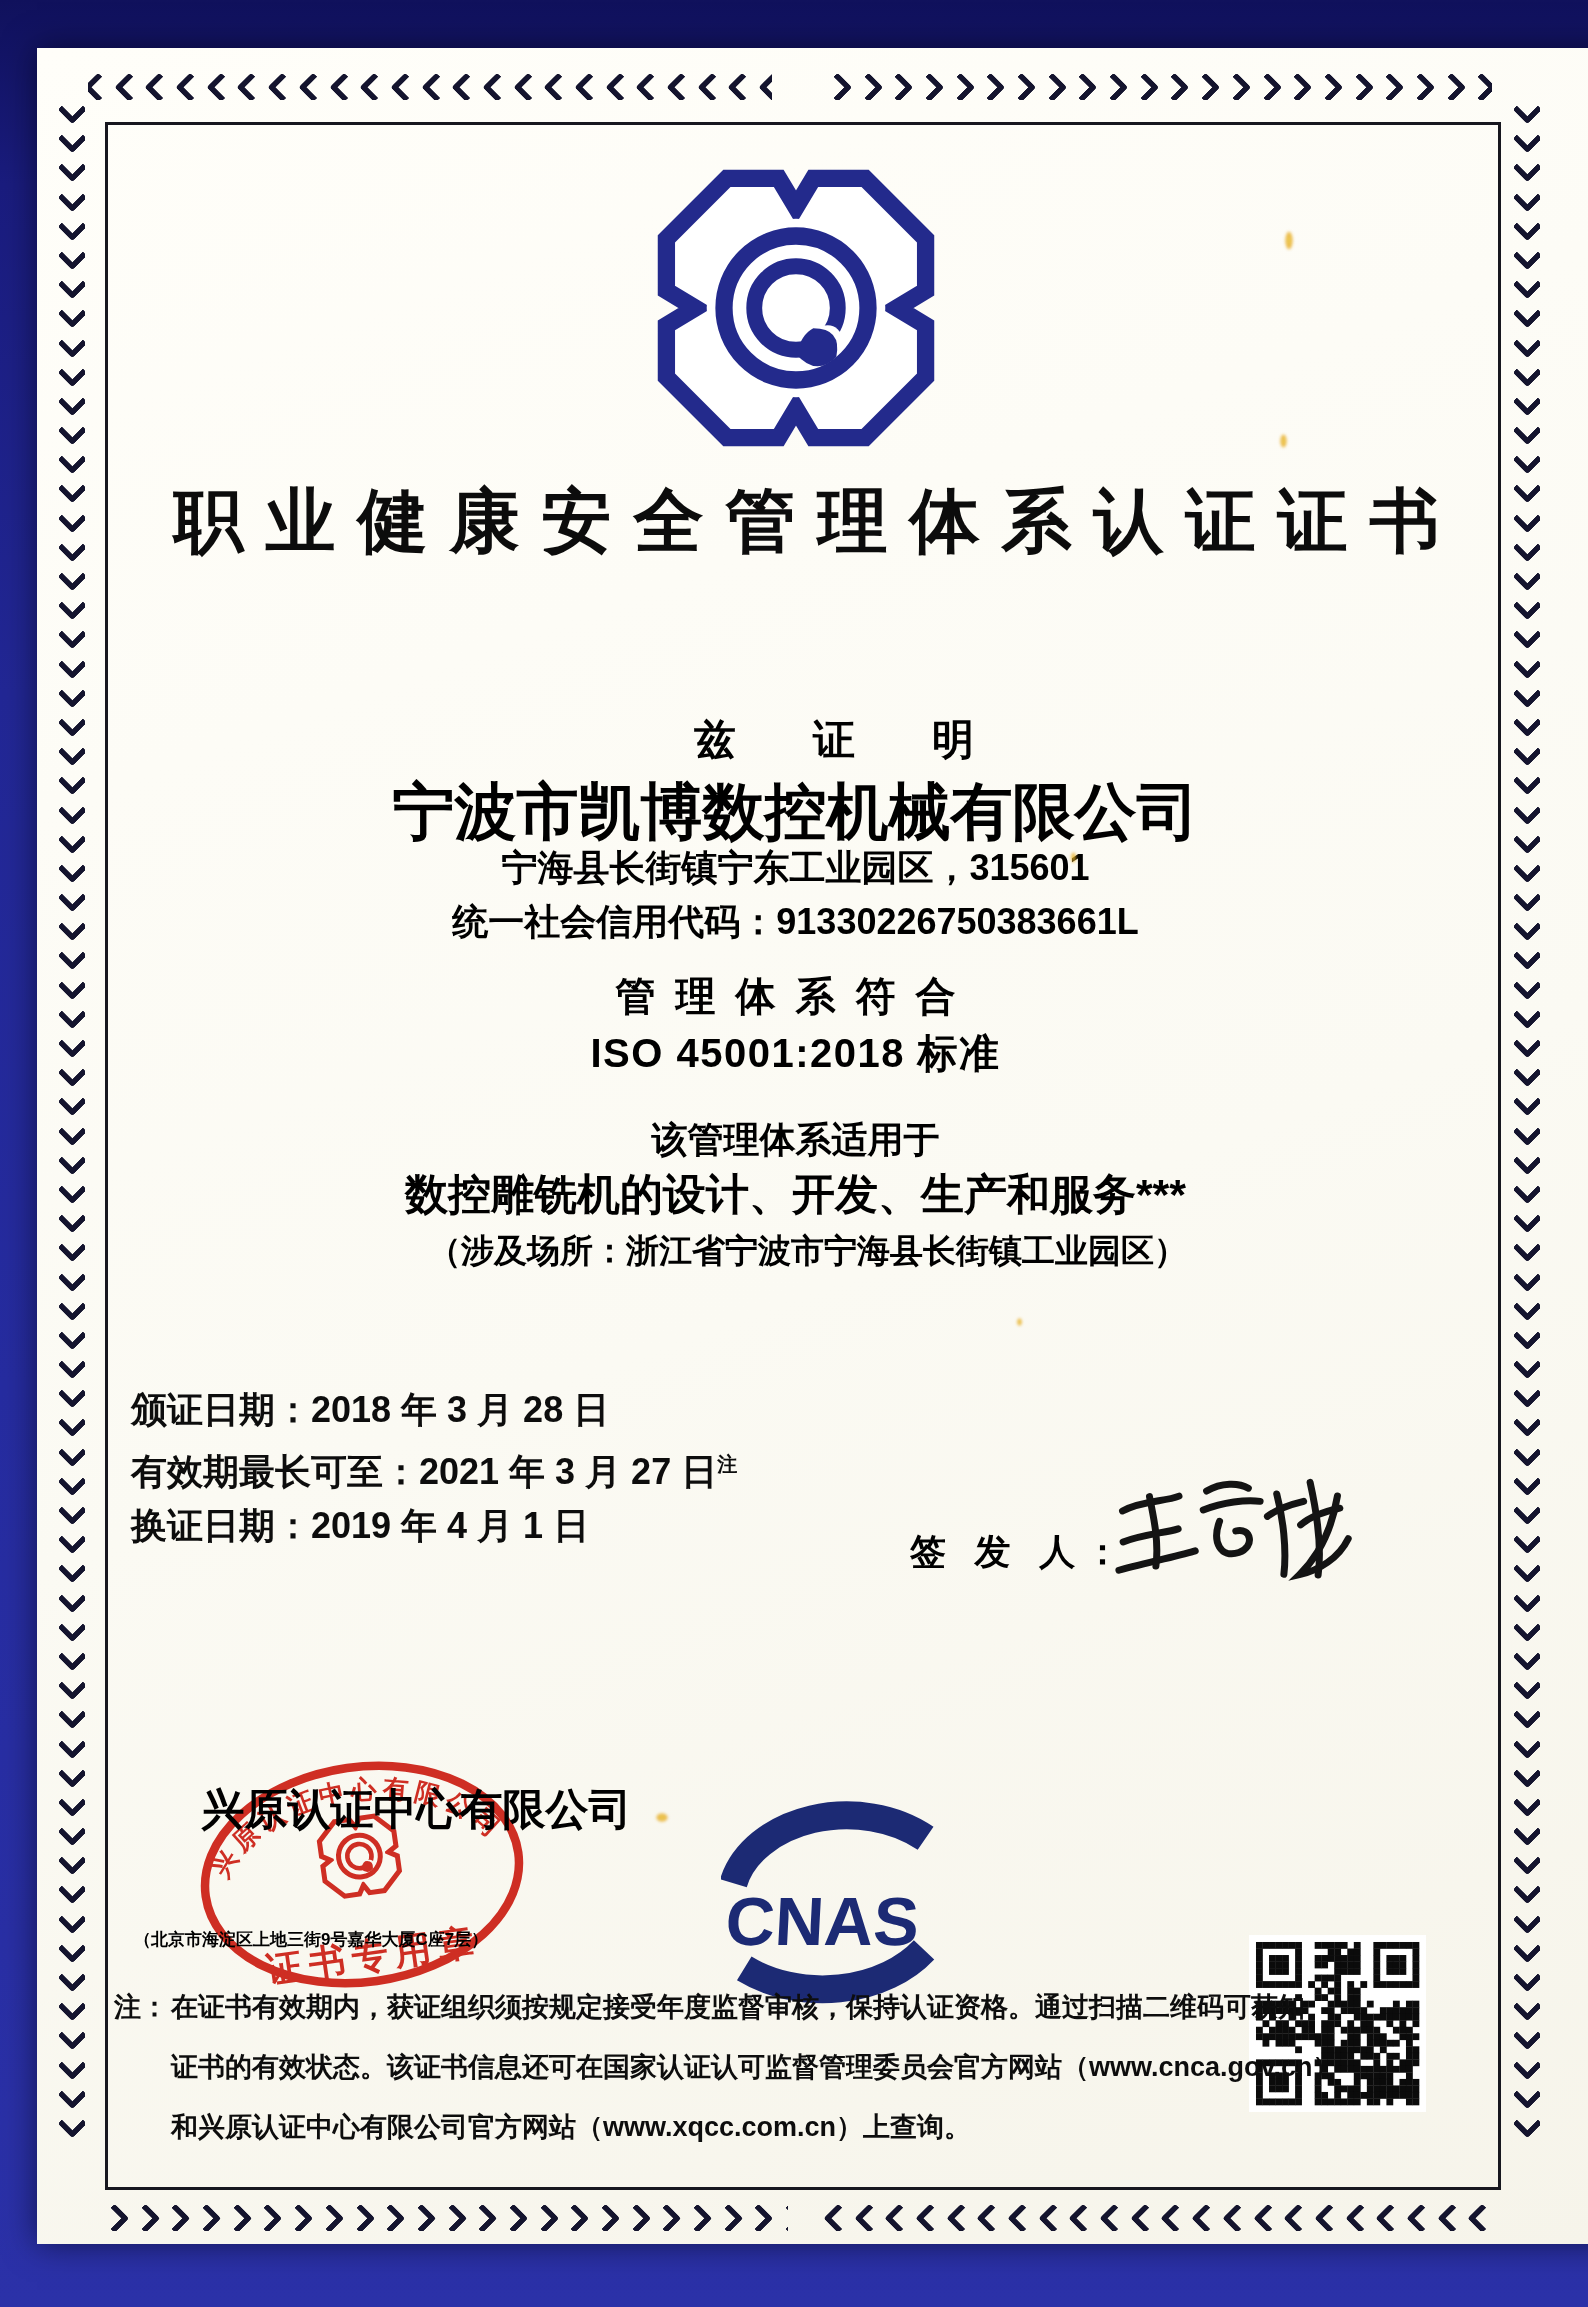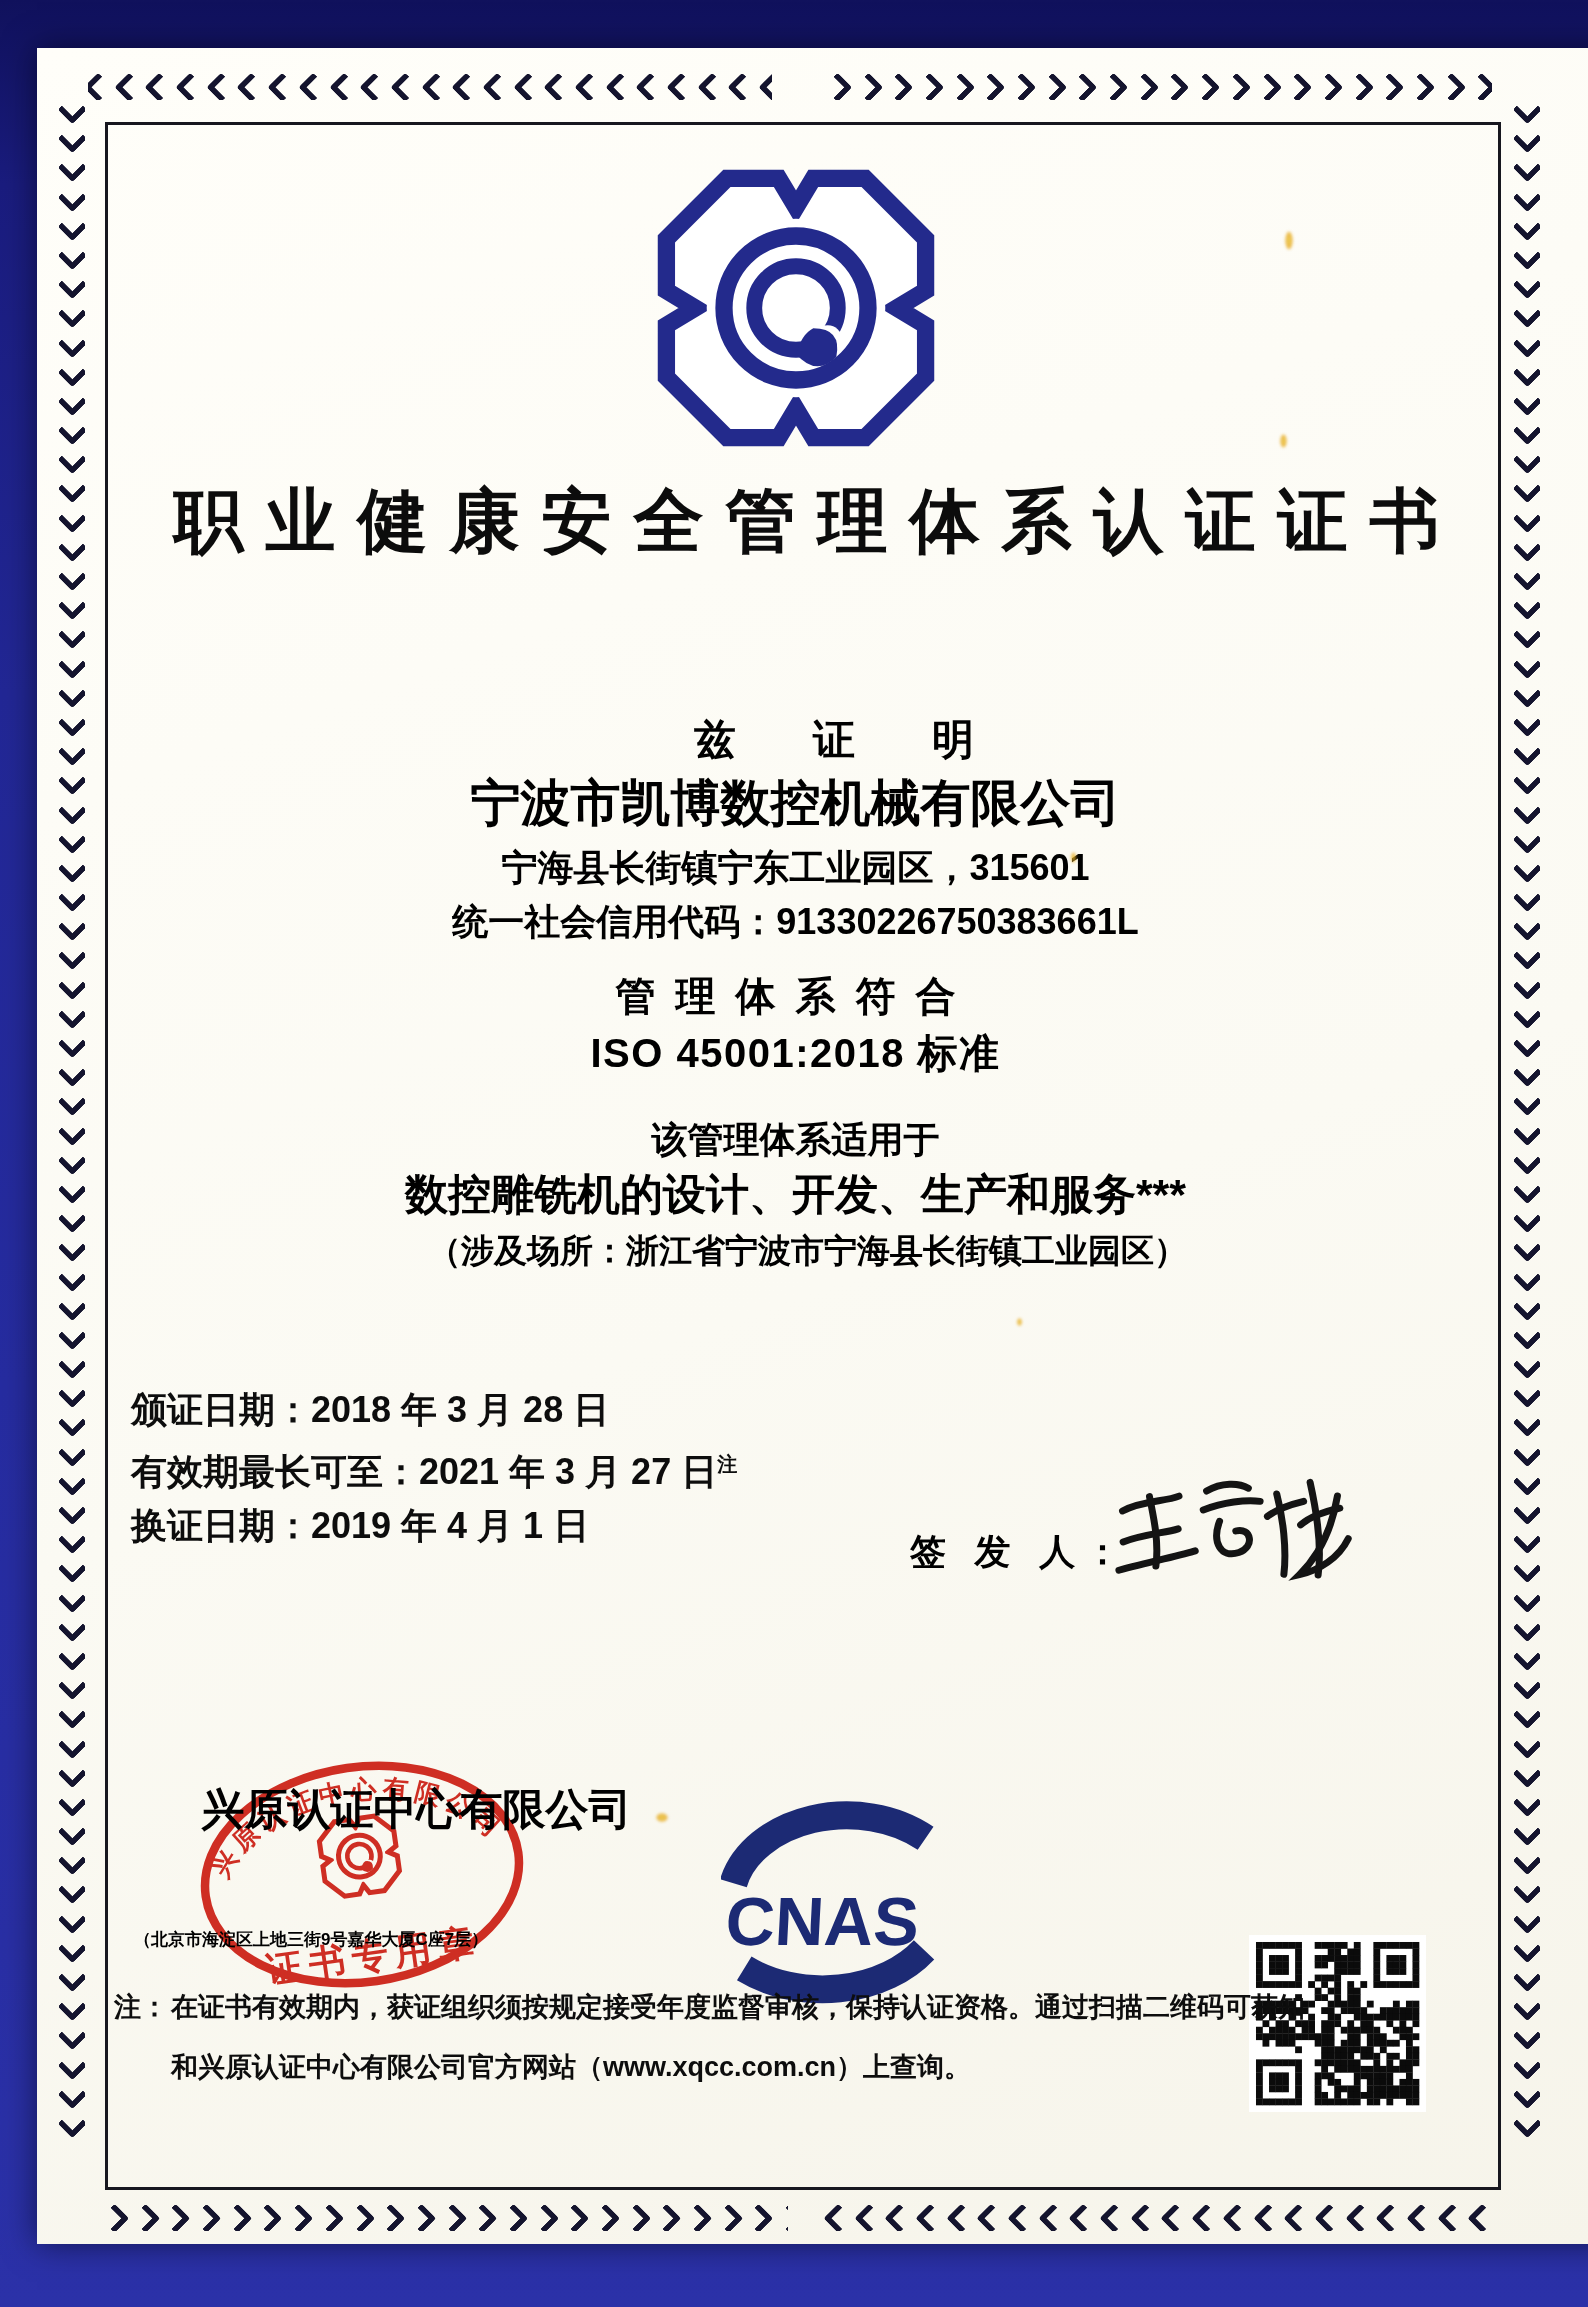--- a/index.html
+++ b/index.html
@@ -33,21 +33,21 @@
   #strip-left{left:22px;top:51px;height:2090px;}
   #strip-right{left:1477px;top:51px;height:2090px;}
 
   .abs{position:absolute;}
   .ctr{left:0;width:1517px;text-align:center;}
 
   .title{top:427px;font-size:70px;font-weight:900;letter-spacing:22px;padding-left:22px;color:#0c0c0c;}
   .regline{top:574px;right:129px;font-size:36px;font-weight:700;color:#0e0e0e;white-space:nowrap;}
   .regnum{display:inline-block;transform:scaleX(.84);transform-origin:right center;letter-spacing:0px;font-weight:900;}
   .certify{top:664px;font-size:42px;font-weight:900;letter-spacing:77px;padding-left:77px;}
-  .company{top:722px;font-size:50px;font-weight:900;}
+  .company{top:722px;font-size:62px;font-weight:900;}
   .addr{top:796px;font-size:36px;font-weight:700;}
   .code{top:850px;font-size:36px;font-weight:700;}
   .conform{top:921px;font-size:40px;font-weight:900;letter-spacing:20px;}
   .standard{top:978px;font-size:40px;font-weight:900;letter-spacing:1.5px;}
   .scopehead{top:1068px;font-size:36px;font-weight:700;}
   .scope{top:1118px;font-size:43px;font-weight:900;}
   .sites{top:1181px;font-size:33px;font-weight:700;padding-left:12px;}
   .dates{left:94px;top:1335px;font-size:36px;font-weight:700;line-height:54px;white-space:nowrap;color:#0d0d0d;}
   .dates sup{font-size:20px;vertical-align:super;}
   .signer{left:873px;top:1480px;font-size:36px;font-weight:700;letter-spacing:9.3px;white-space:nowrap;text-align:right;}
@@ -771,20 +771,21 @@
         <rect x="160.20000000000002" y="210.60000000000002" width="8.8" height="8.8" fill="#0b0b0b"></rect>
         <rect x="177" y="210.60000000000002" width="8.8" height="8.8" fill="#0b0b0b"></rect>
         <rect x="202.20000000000002" y="210.60000000000002" width="8.8" height="8.8" fill="#0b0b0b"></rect>
         <rect x="210.60000000000002" y="210.60000000000002" width="8.8" height="8.8" fill="#0b0b0b"></rect>
       </svg>
   </div>
 
   <div class="footnote">
     <span class="note-label">注：</span>
     <div>在证书有效期内，获证组织须按规定接受年度监督审核，保持认证资格。通过扫描二维码可获知</div>
+    <div>证书的有效状态。该证书信息还可在国家认证认可监督管理委员会官方网站（www.cnca.gov.cn）</div>
     <div>和兴原认证中心有限公司官方网站（www.xqcc.com.cn）上查询。</div>
   </div>
 
   <div class="speck" style="left:1248px;top:183px;width:7.7px;height:18.6px;"></div>
   <div class="speck" style="left:1243px;top:386px;width:7px;height:14px;"></div>
   <div class="speck" style="left:1034px;top:804px;width:5.4px;height:11px;"></div>
   <div class="speck" style="left:619px;top:1765px;width:12.4px;height:8.5px;"></div>
   <div class="speck" style="left:980px;top:1270px;width:4.6px;height:7.7px;"></div>
 </div>
 

